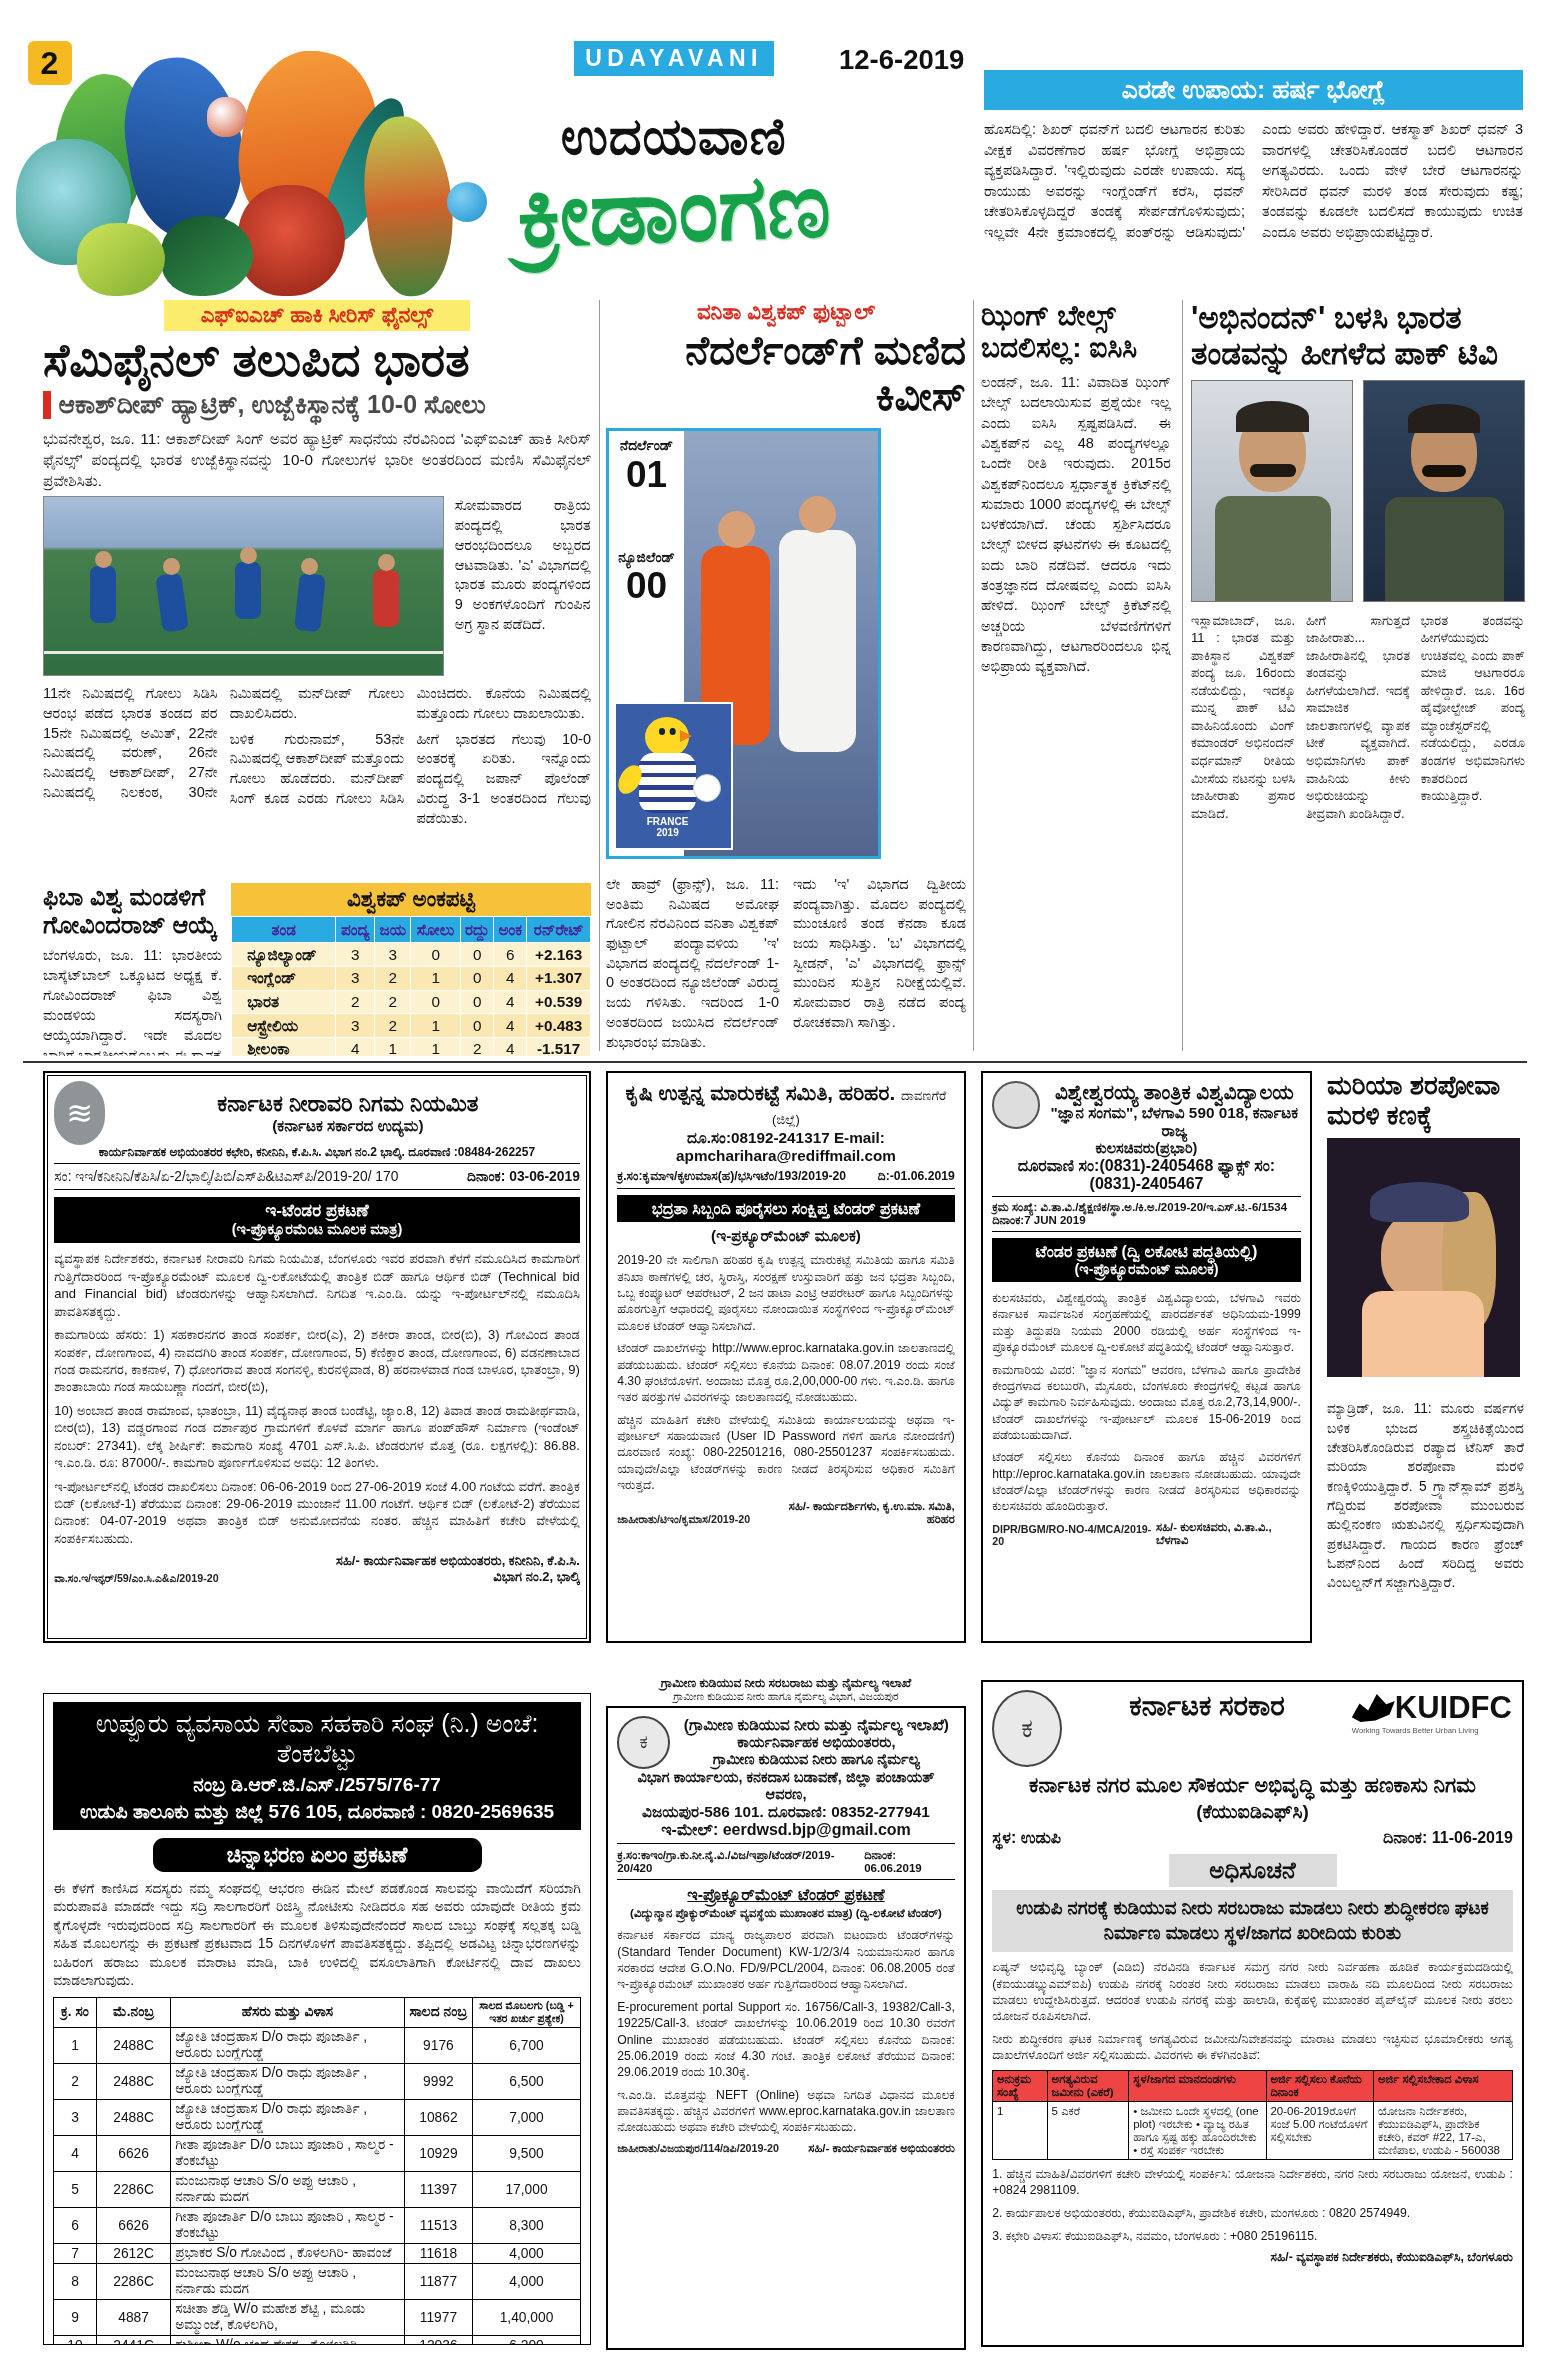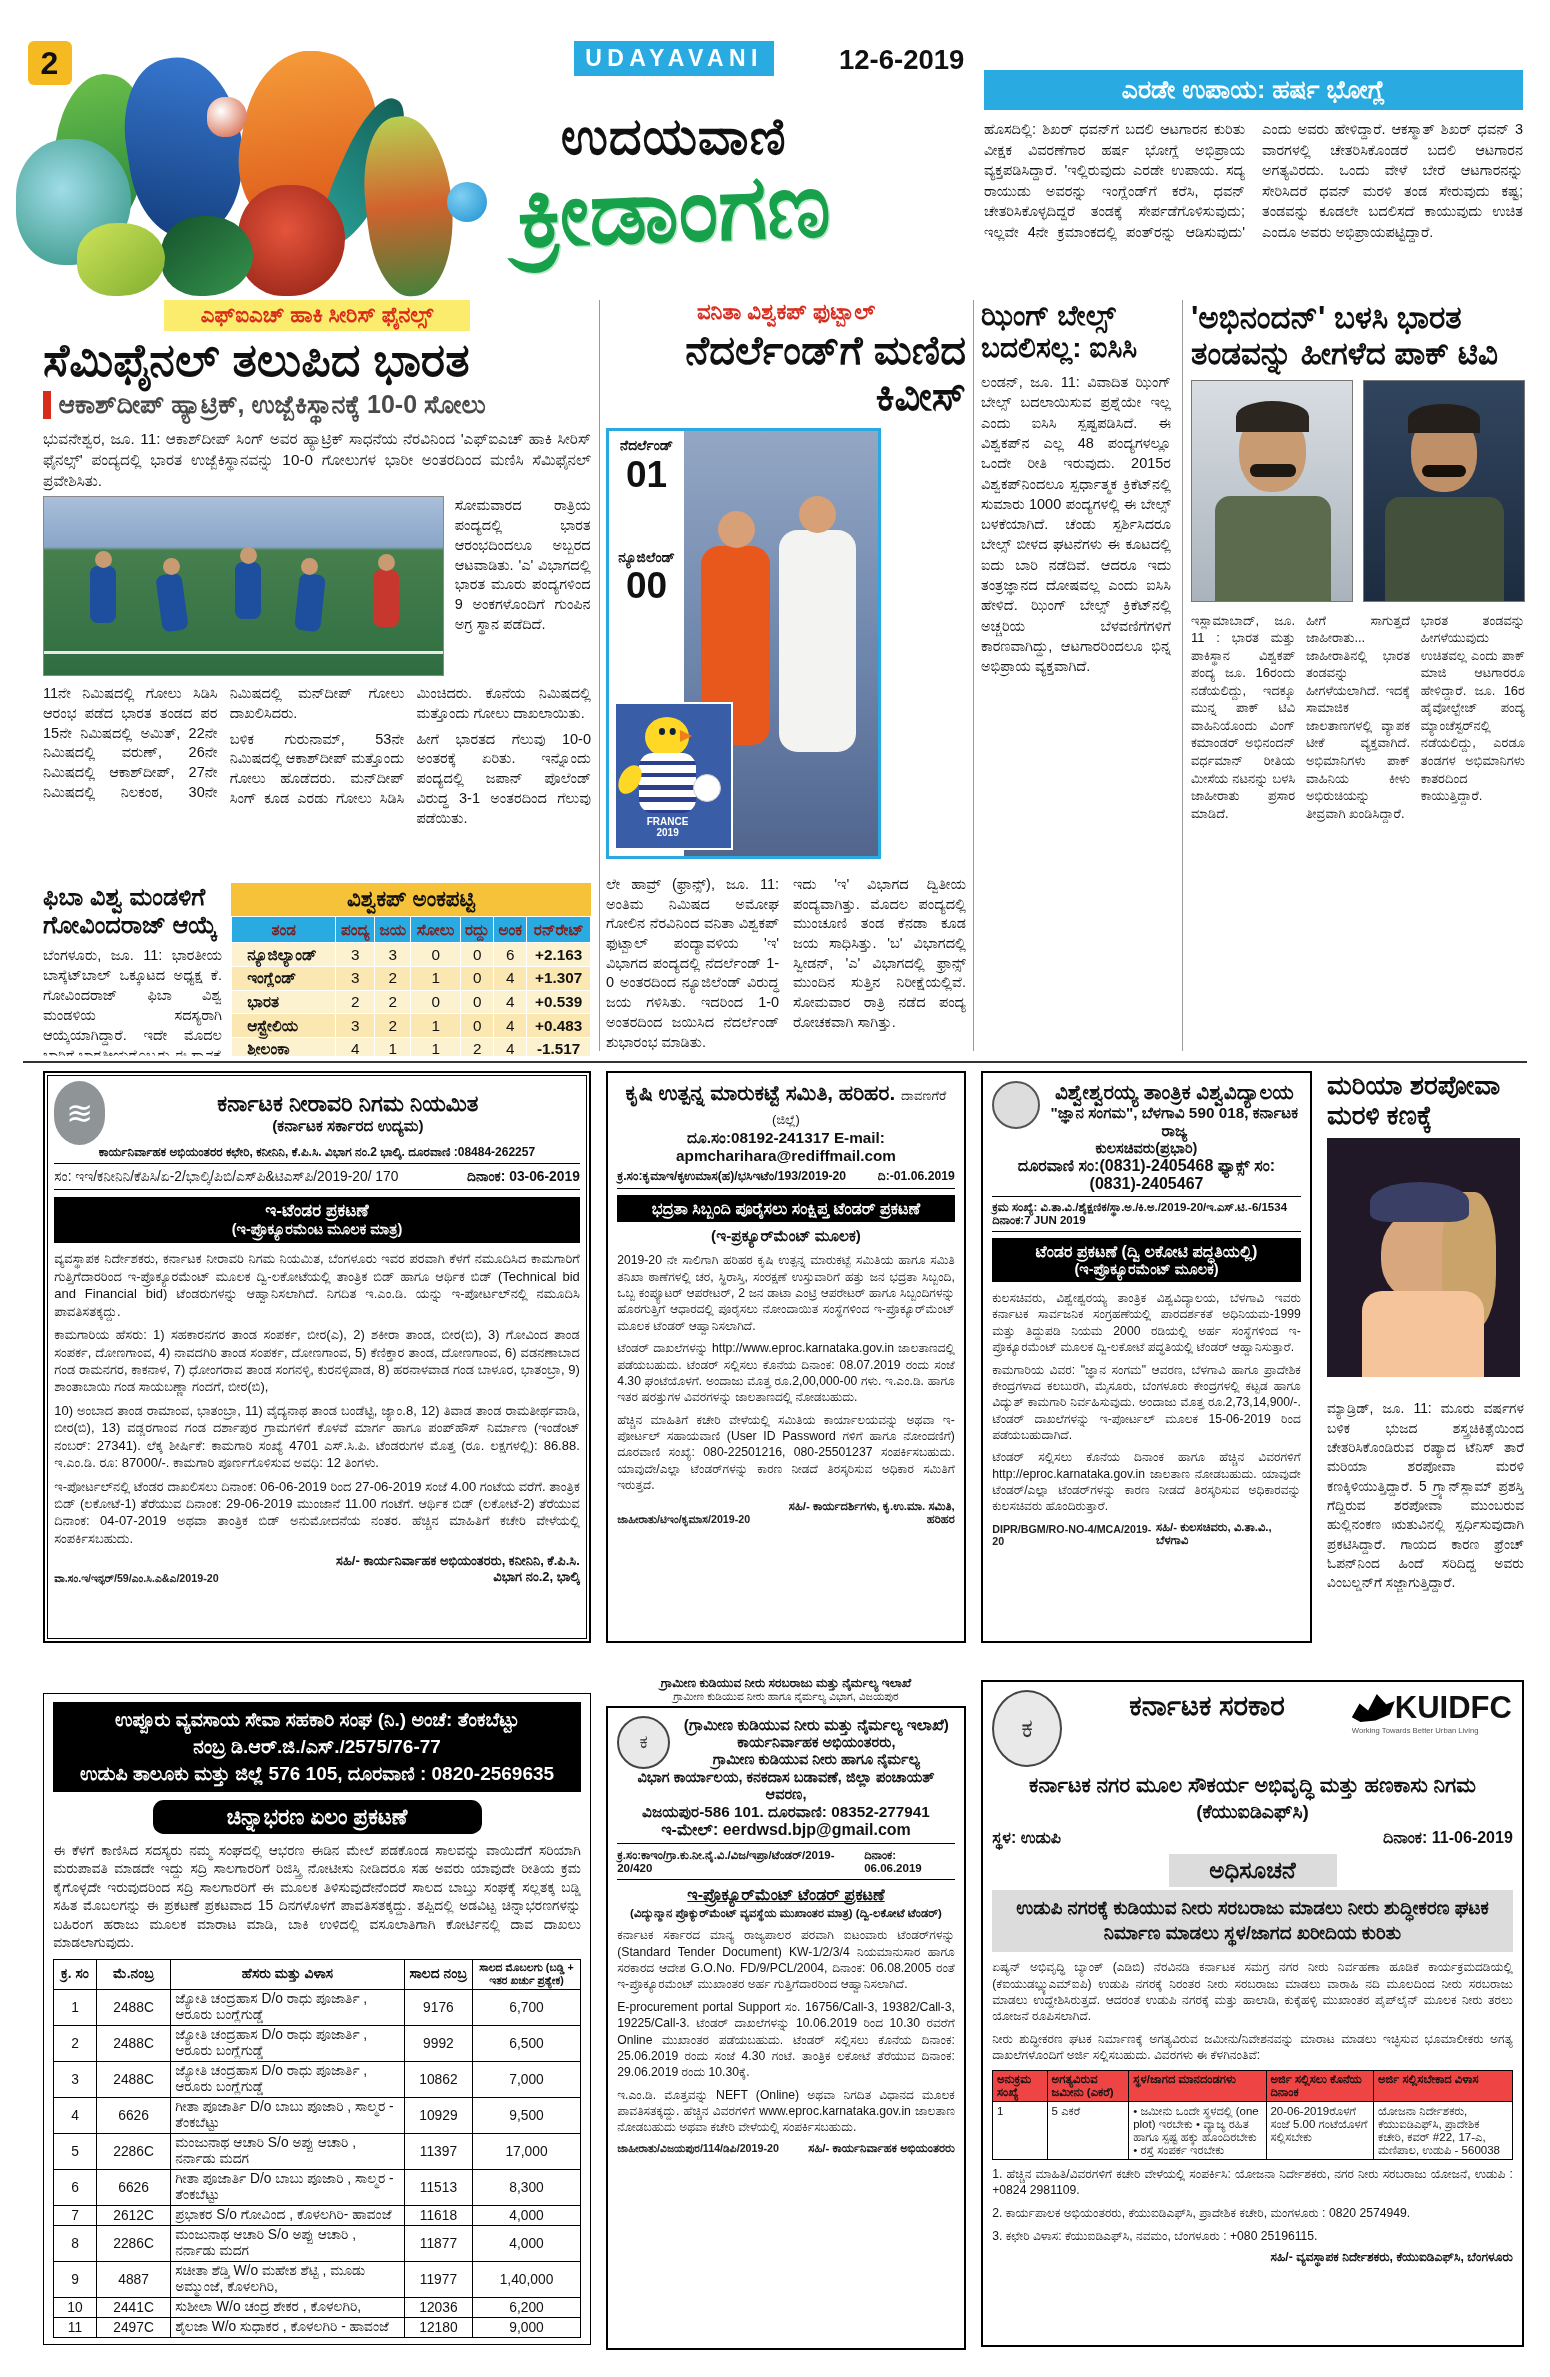--- a/index.html
+++ b/index.html
@@ -45,21 +45,21 @@
   .head{position:absolute;width:17px;height:17px;border-radius:50%;background:#c99b72}
   .sidecol{width:136px;margin-left:10.7px;font-size:14.5px;line-height:1.36;text-align:justify;overflow:hidden}
   .cols3{columns:3;column-gap:12.2px;font-size:14.5px;line-height:1.36;height:193px;margin-top:7.7px;overflow:hidden}
   .botrow{display:flex;margin-top:6.1px}
   .fiba{width:179px;overflow:hidden}
   .fiba .hl{font-size:24px;font-weight:bold;line-height:1.15}
   .fiba .bd{font-size:14.5px;line-height:1.38;margin-top:6.1px;text-align:justify}
   .ptwrap{width:360px;margin-left:9.2px}
   .pt-title{background:#f6c23a;font-size:21.4px;font-weight:bold;text-align:center;padding:3.8px 0}
   table.pt{width:100%;border-collapse:collapse;font-size:15.3px}
-  .pt th{background:#29aae1;color:#7f1d1d;font-weight:bold;padding:3.8px 1.5px;border:1.5px solid #fff;font-size:15.3px}
+  .pt th{background:#29aae1;color:#4c1d95;font-weight:bold;padding:3.8px 1.5px;border:1.5px solid #fff;font-size:15.3px}
   .pt td{padding:2.3px 2.3px;text-align:center;border:1.5px solid #fff;background:#fdf2d0}
   .pt tr:nth-child(even) td{background:#fbe7b1}
   .pt td:first-child{text-align:left;font-weight:bold;padding-left:15px}
   .pt td:last-child{font-weight:bold}
   
   .foot-col{left:606px;top:300px;width:360px;height:756px;overflow:hidden}
   .kicker-r{color:#d92c1f;font-size:21.4px;font-weight:bold;text-align:center}
   .foot-hl{font-size:40px;font-weight:bold;text-align:right;margin-top:3.1px}
   .photo-foot{width:269px;height:425px;border:3.8px solid #2aa9e0;margin-top:7.7px;position:relative;overflow:hidden;
       background:linear-gradient(180deg,#93a7c4 0%,#6d84ab 55%,#51658d 100%)}
@@ -91,21 +91,21 @@
   .adsign{display:flex;justify-content:space-between;align-items:flex-end;font-size:13px;font-weight:bold;margin-top:6.1px}
   .knn-logo{width:51px;height:64px;border-radius:50%/45%;background:#8f9496;color:#fff;font-size:32px;
             display:flex;align-items:center;justify-content:center}
   
   .shara{left:1327px;top:1071px;width:197px;height:572px;overflow:hidden}
   .shara .hl{font-size:26px;font-weight:bold;line-height:1.15}
   .photo-shara{width:193px;height:239px;margin-top:7.7px;position:relative;overflow:hidden;background:#201826}
   .shara .bd{font-size:13.8px;line-height:1.4;margin-top:22px;text-align:justify}
   
   .upp-head{background:#000;color:#fff;text-align:center;padding:7.7px 4.6px}
-  .upp-head .l1{font-size:19px;font-weight:bold}
+  .upp-head .l1{font-size:25px;font-weight:normal}
   .upp-head .l2{font-size:19px;font-weight:bold;margin-top:4.6px}
   .upp-head .l3{font-size:19px;font-weight:bold;margin-top:4.6px}
   .pill{background:#000;color:#fff;border-radius:10.7px;font-size:21.4px;font-weight:bold;
         width:329px;margin:7.7px auto 4.6px;text-align:center;padding:4.6px 0}
   table.at{border-collapse:collapse;width:100%;font-size:13.8px;margin-top:4.6px}
   .at th,.at td{border:1.5px solid #000;padding:1.5px 3.8px}
   .at th{font-size:13.8px}
   .at td:nth-child(1),.at td:nth-child(2),.at td:nth-child(4),.at td:nth-child(5){text-align:center}
   
   .ku-head{display:flex;align-items:flex-start;gap:7.7px}

